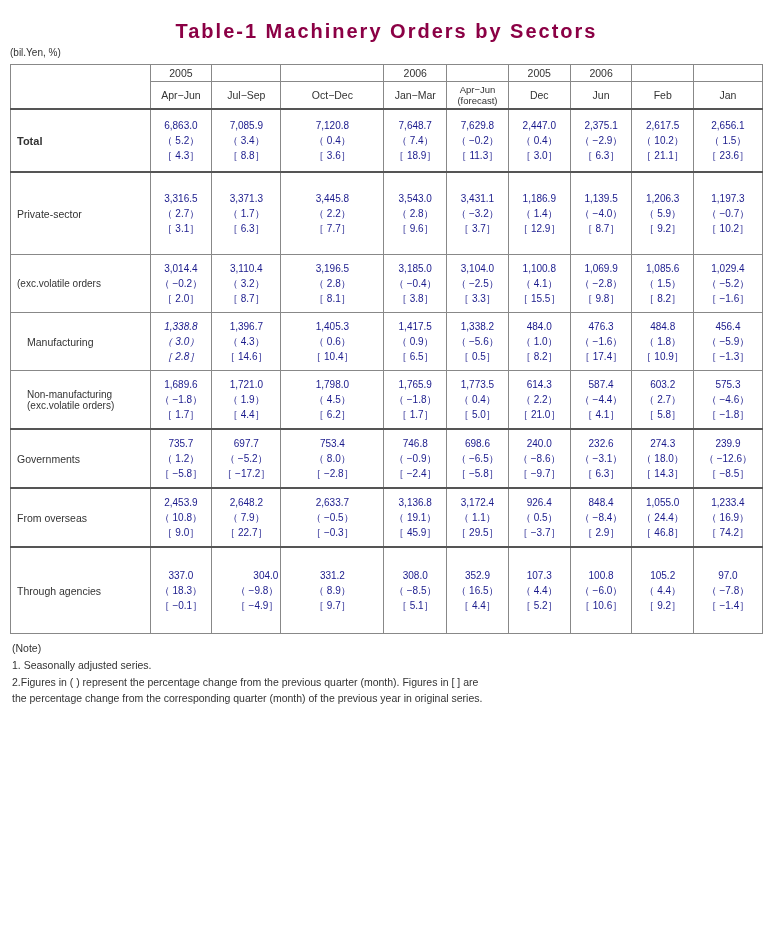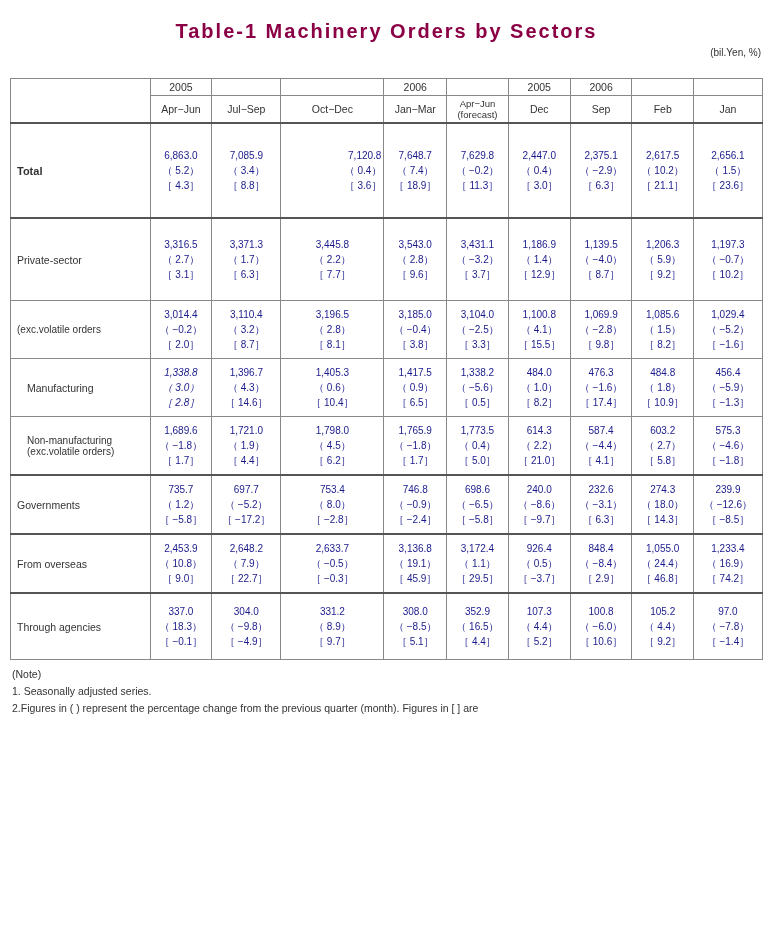--- a/index.html
+++ b/index.html
@@ -13,24 +13,24 @@
     }
     h1 {
       text-align: center;
       color: #8b0045;
       font-size: 20px;
       font-weight: bold;
       margin: 10px 0 4px 0;
       letter-spacing: 2px;
     }
     .unit {
-      text-align: right;
+      text-align: left;
       font-size: 10px;
       color: #333;
-      margin-bottom: 20px;
+      margin-bottom: 6px;
       padding-right: 2px;
     }
     table {
       border-collapse: collapse;
       width: 100%;
       font-size: 10.5px;
     }
     th, td {
       border: 1px solid #888;
       text-align: center;
@@ -89,31 +89,31 @@
     <tr class="header-row">
       <th>Apr−Jun</th>
       <th>Jul−Sep</th>
       <th>Oct−Dec</th>
       <th>Jan−Mar</th>
       <th style="font-size:9.5px;">
         <span>Apr−Jun</span><br>
         <span class="forecast-note">(forecast)</span>
       </th>
       <th>Dec</th>
-      <th>Sep</th>
+      <th>Jun</th>
       <th>Feb</th>
       <th>Jan</th>
     </tr>
   </thead>
   <tbody id="table-body">
   <tr style="border-top: 2px solid rgb(85, 85, 85);">
         <td class="row-label" style="font-weight: bold; font-size: 11px;">Total</td>
         <td class="num-cell" style="padding: 8px 2px;">6,863.0<br>（ 5.2）<br>［ 4.3］</td>
         <td class="num-cell" style="padding: 8px 2px;">7,085.9<br>（ 3.4）<br>［ 8.8］</td>
-        <td class="num-cell" style="padding: 24px 2px; text-align: right;">7,120.8<br>（ 0.4）<br>［ 3.6］</td>
+        <td class="num-cell" style="padding: 8px 2px;">7,120.8<br>（ 0.4）<br>［ 3.6］</td>
         <td class="num-cell" style="padding: 8px 2px;">7,648.7<br>（ 7.4）<br>［ 18.9］</td>
         <td class="num-cell" style="padding: 8px 2px;">7,629.8<br>（ −0.2）<br>［ 11.3］</td>
         <td class="num-cell" style="padding: 8px 2px;">2,447.0<br>（ 0.4）<br>［ 3.0］</td>
         <td class="num-cell" style="padding: 8px 2px;">2,375.1<br>（ −2.9）<br>［ 6.3］</td>
         <td class="num-cell" style="padding: 8px 2px;">2,617.5<br>（ 10.2）<br>［ 21.1］</td>
         <td class="num-cell" style="padding: 8px 2px;">2,656.1<br>（ 1.5）<br>［ 23.6］</td>
       </tr>
       <tr style="border-top: 2px solid rgb(85, 85, 85);">
         <td class="row-label">Private-sector</td>
         <td class="num-cell" style="padding: 6px 2px;">3,316.5<br>（ 2.7）<br>［ 3.1］</td>
@@ -182,29 +182,30 @@
         <td class="num-cell" style="padding: 6px 2px;">3,136.8<br>（ 19.1）<br>［ 45.9］</td>
         <td class="num-cell" style="padding: 6px 2px;">3,172.4<br>（ 1.1）<br>［ 29.5］</td>
         <td class="num-cell" style="padding: 6px 2px;">926.4<br>（ 0.5）<br>［ −3.7］</td>
         <td class="num-cell" style="padding: 6px 2px;">848.4<br>（ −8.4）<br>［ 2.9］</td>
         <td class="num-cell" style="padding: 6px 2px;">1,055.0<br>（ 24.4）<br>［ 46.8］</td>
         <td class="num-cell" style="padding: 6px 2px;">1,233.4<br>（ 16.9）<br>［ 74.2］</td>
       </tr>
       <tr style="border-top: 2px solid rgb(85, 85, 85);">
         <td class="row-label">Through agencies</td>
         <td class="num-cell" style="padding: 6px 2px;">337.0<br>（ 18.3）<br>［ −0.1］</td>
-        <td class="num-cell" style="padding: 6px 2px;">304.0<br>（ −9.8）<br>［ −4.9］</td>
+        <td class="num-cell" style="padding: 6px 2px; text-align: right;">304.0<br>（ −9.8）<br>［ −4.9］</td>
         <td class="num-cell" style="padding: 6px 2px;">331.2<br>（ 8.9）<br>［ 9.7］</td>
-        <td class="num-cell" style="padding: 10px 2px;">308.0<br>（ −8.5）<br>［ 5.1］</td>
+        <td class="num-cell" style="padding: 20px 2px;">308.0<br>（ −8.5）<br>［ 5.1］</td>
         <td class="num-cell" style="padding: 6px 2px;">352.9<br>（ 16.5）<br>［ 4.4］</td>
         <td class="num-cell" style="padding: 6px 2px;">107.3<br>（ 4.4）<br>［ 5.2］</td>
         <td class="num-cell" style="padding: 6px 2px;">100.8<br>（ −6.0）<br>［ 10.6］</td>
         <td class="num-cell" style="padding: 6px 2px;">105.2<br>（ 4.4）<br>［ 9.2］</td>
         <td class="num-cell" style="padding: 6px 2px;">97.0<br>（ −7.8）<br>［ −1.4］</td>
       </tr>
     </tbody>
 </table>
 
 <div class="note-section" id="notes-container">
     <div>(Note)</div>
     <div>1. Seasonally adjusted series.</div>
     <div>2.Figures in ( ) represent the percentage change from the previous quarter (month). Figures in [ ] are</div>
+    <div>  the percentage change from the corresponding quarter (month) of the previous year in original series.</div>
   </div>
 
 </body></html>

